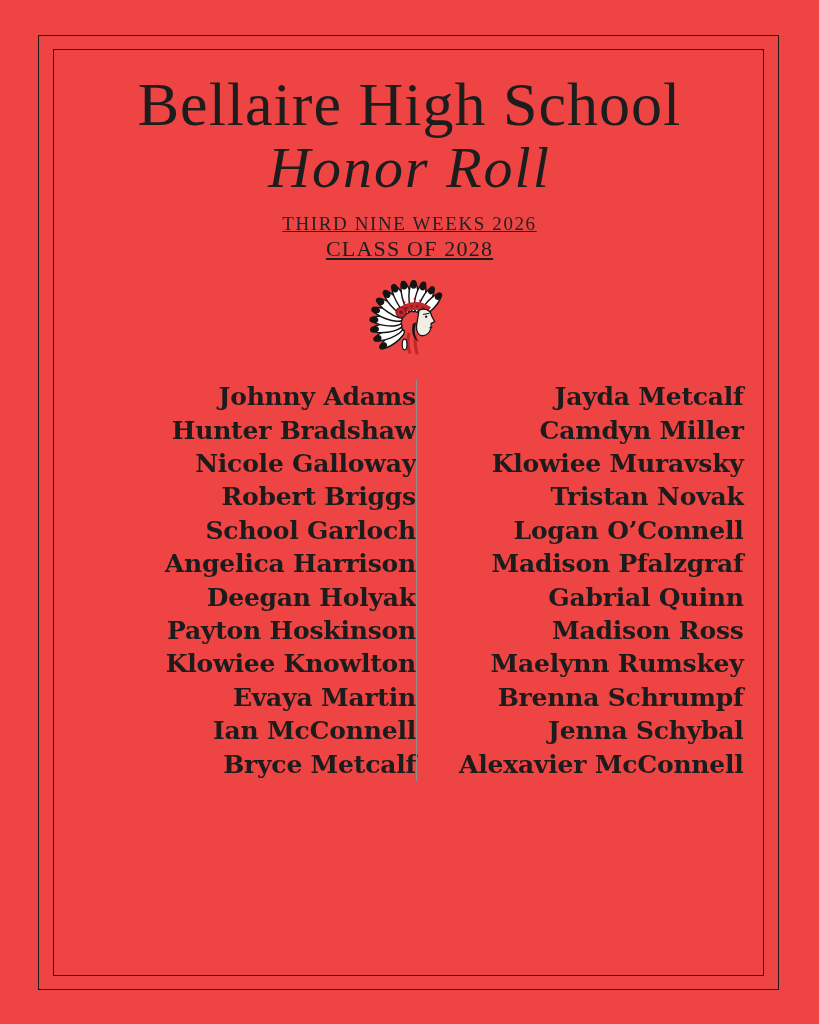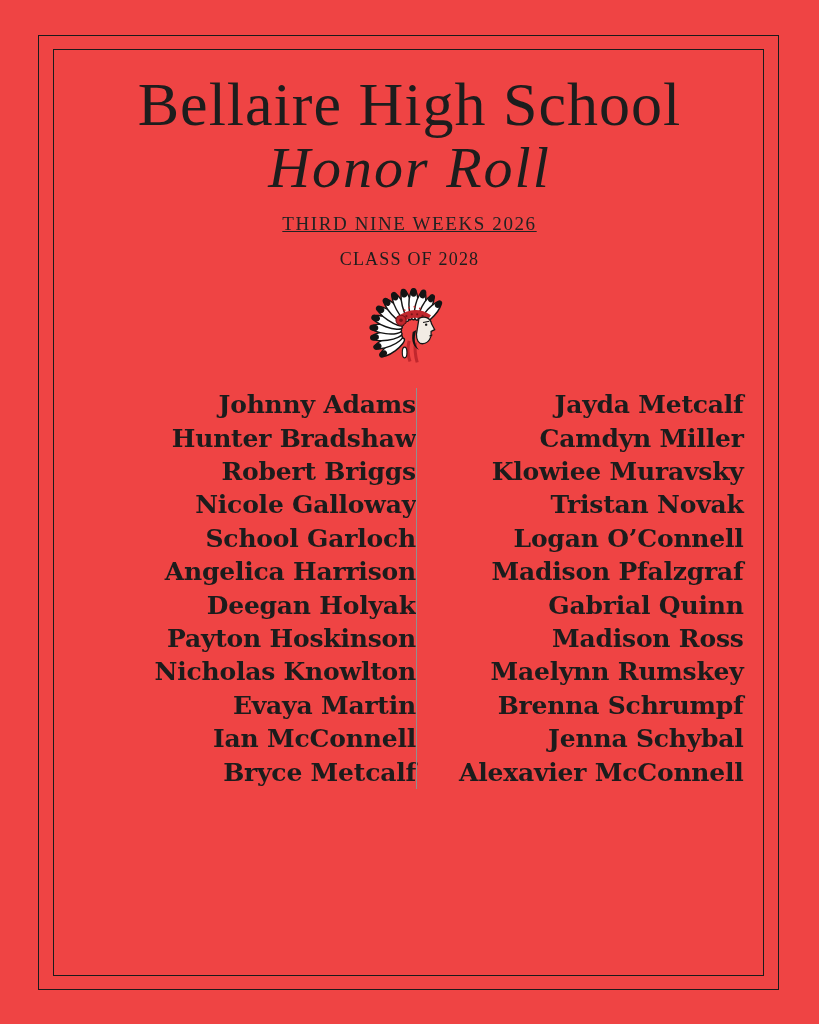--- a/index.html
+++ b/index.html
@@ -49,24 +49,25 @@
     letter-spacing: 2px;
   }
   .term-line {
     margin-top: 16px;
     font-size: 19px;
     letter-spacing: 1.6px;
     color: #222;
     text-decoration: underline;
   }
   .class-line {
-    margin-top: 14px;
-    font-size: 18px;
+    margin-top: 1px;
+    font-size: 22px;
     letter-spacing: 1.2px;
     color: #1d1d1d;
+    text-decoration: underline;
   }
   .mascot-wrap {
     margin-top: 8px;
     height: 88px;
     display: flex;
     justify-content: center;
   }
   .names {
     display: flex;
     margin-left: 148px;
@@ -193,27 +194,27 @@
         <circle cx="68" cy="52" r="1.3" fill="#141414"></circle>
         <path d="M64.5,49.5 L71.5,48.2" stroke="#141414" stroke-width="1.2" fill="none"></path>
         <path d="M71.5,64.5 L75,63.5" stroke="#141414" stroke-width="1.1" fill="none"></path>
       </svg>
     </div>
 
     <div class="names">
       <div class="name-col col-left">
           <div class="name">Johnny Adams</div>
           <div class="name">Hunter Bradshaw</div>
+          <div class="name">Nicole Galloway</div>
           <div class="name">Robert Briggs</div>
-          <div class="name">Nicole Galloway</div>
           <div class="name">School Garloch</div>
           <div class="name">Angelica Harrison</div>
           <div class="name">Deegan Holyak</div>
           <div class="name">Payton Hoskinson</div>
-          <div class="name">Nicholas Knowlton</div>
+          <div class="name">Klowiee Knowlton</div>
           <div class="name">Evaya Martin</div>
           <div class="name">Ian McConnell</div>
           <div class="name">Bryce Metcalf</div>
         </div>
       <div class="col-divider"></div>
       <div class="name-col col-right">
           <div class="name">Jayda Metcalf</div>
           <div class="name">Camdyn Miller</div>
           <div class="name">Klowiee Muravsky</div>
           <div class="name">Tristan Novak</div>

